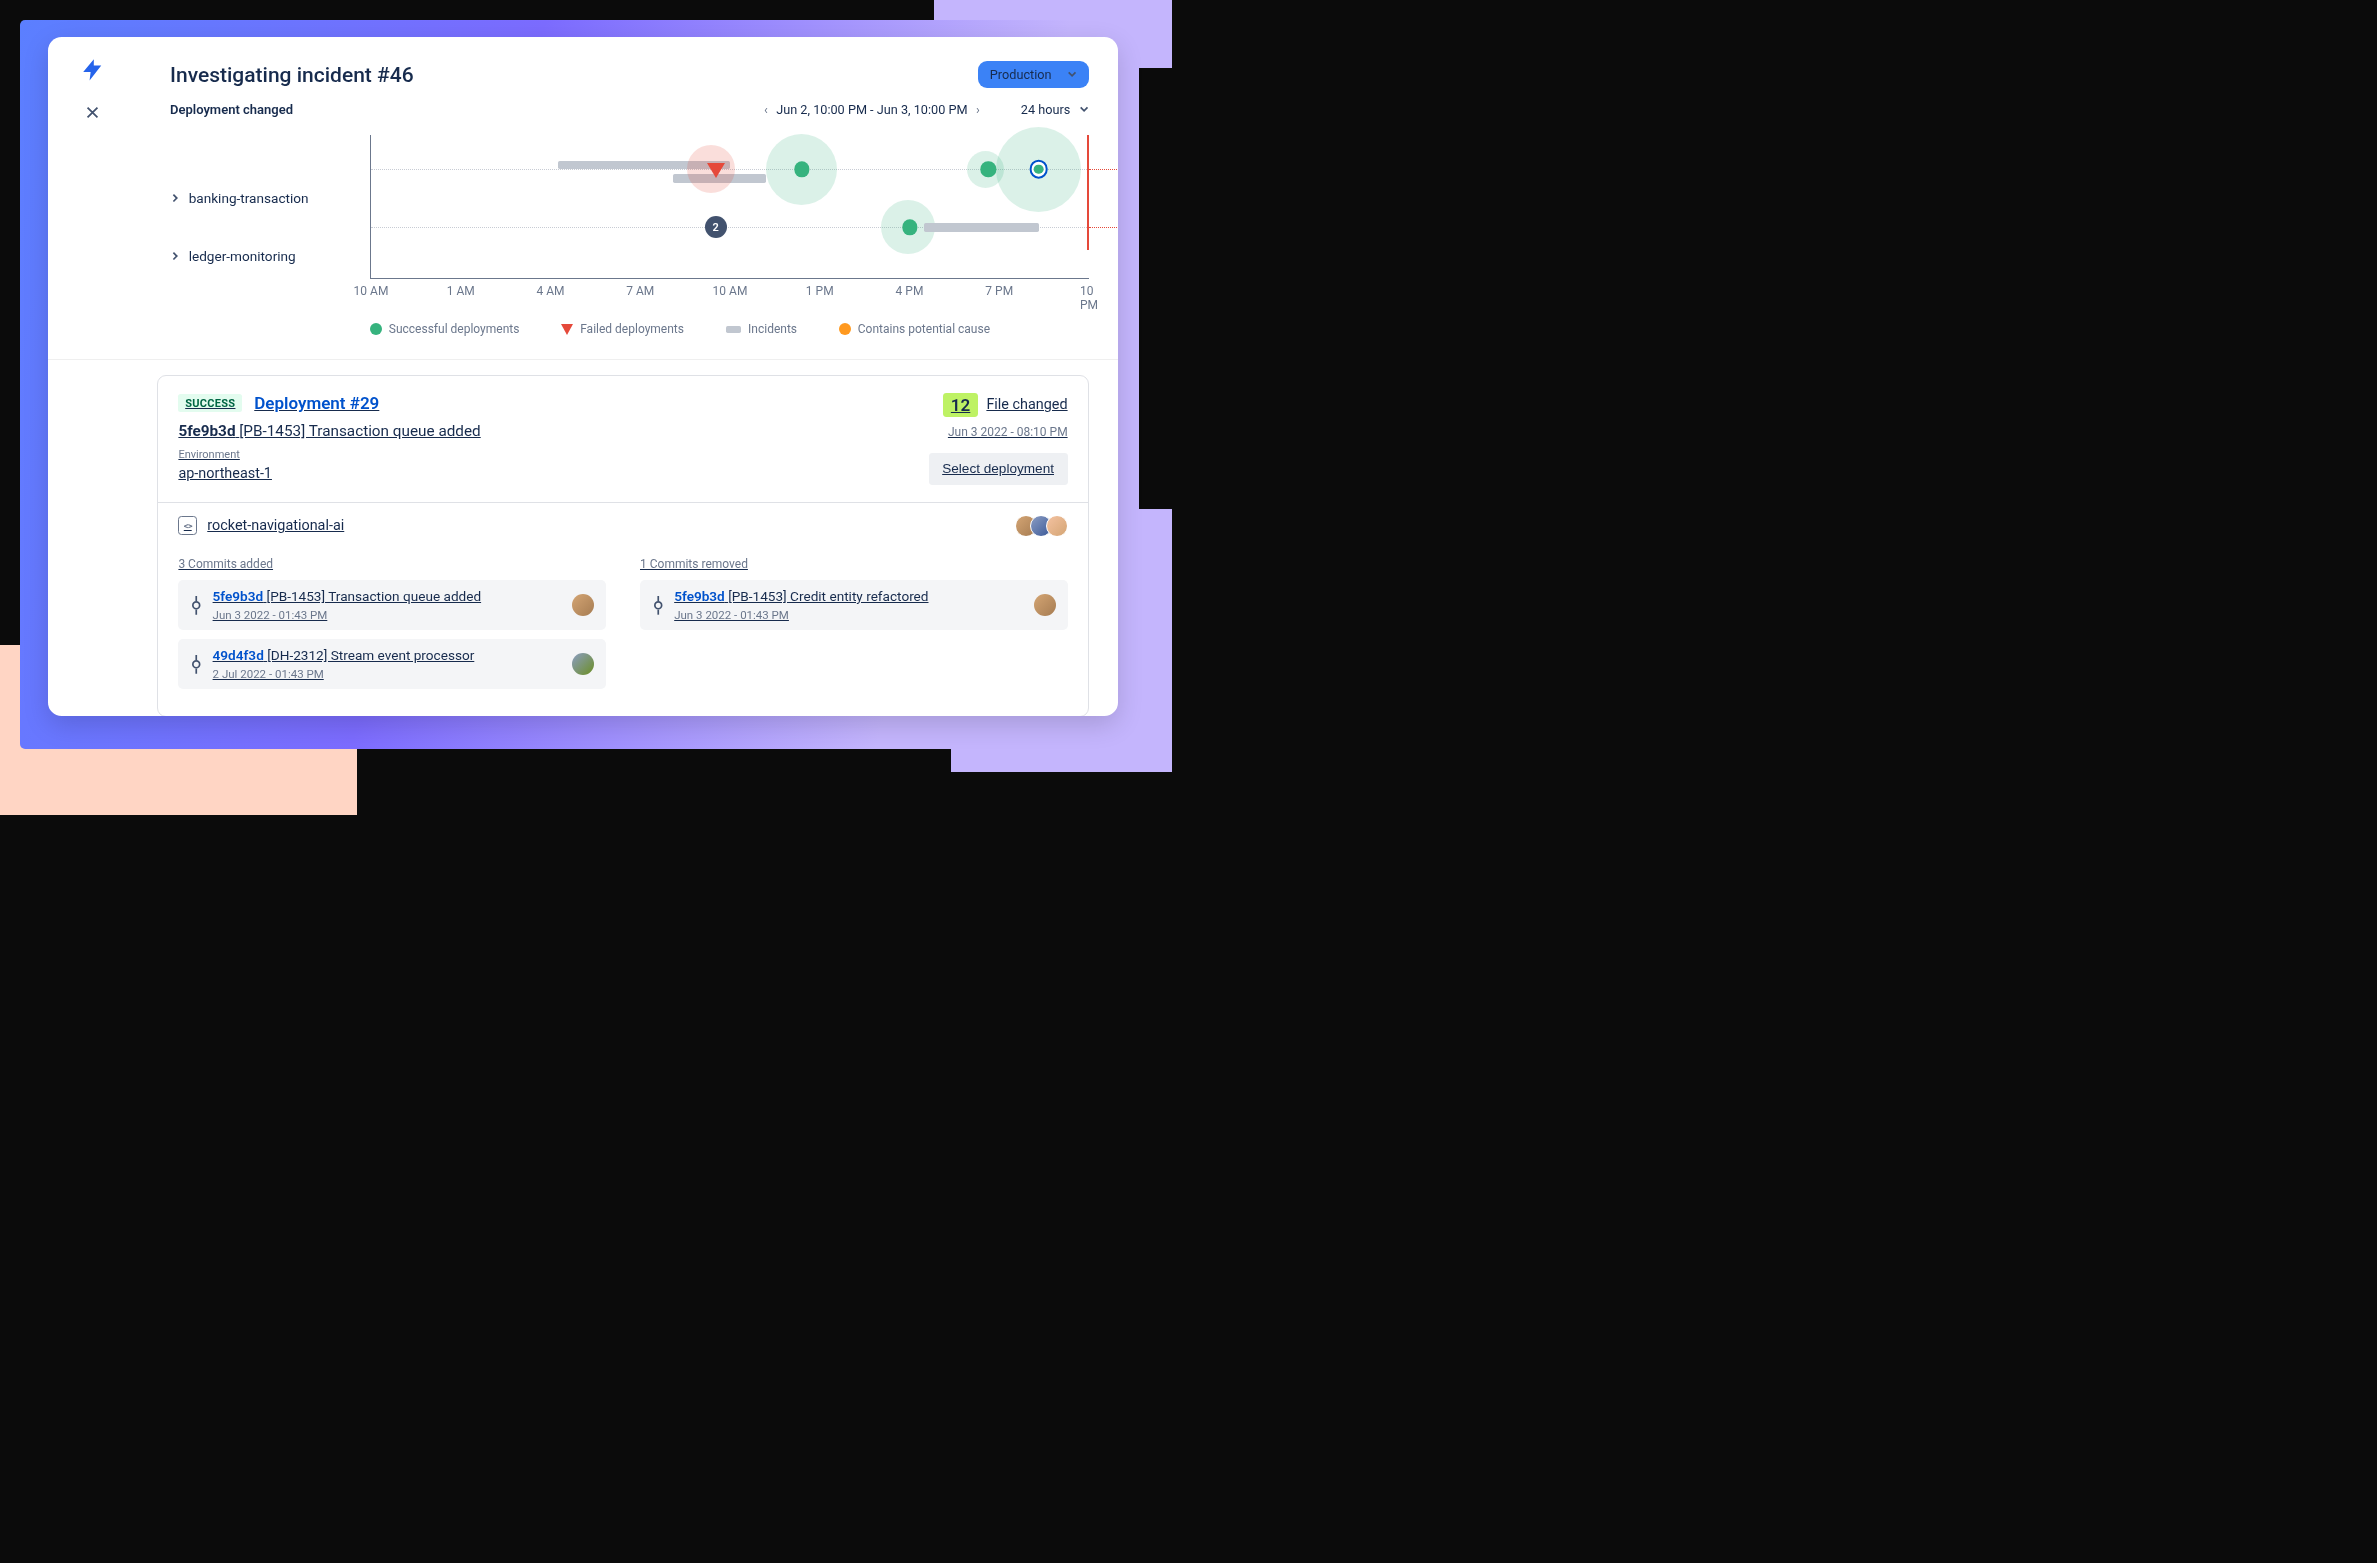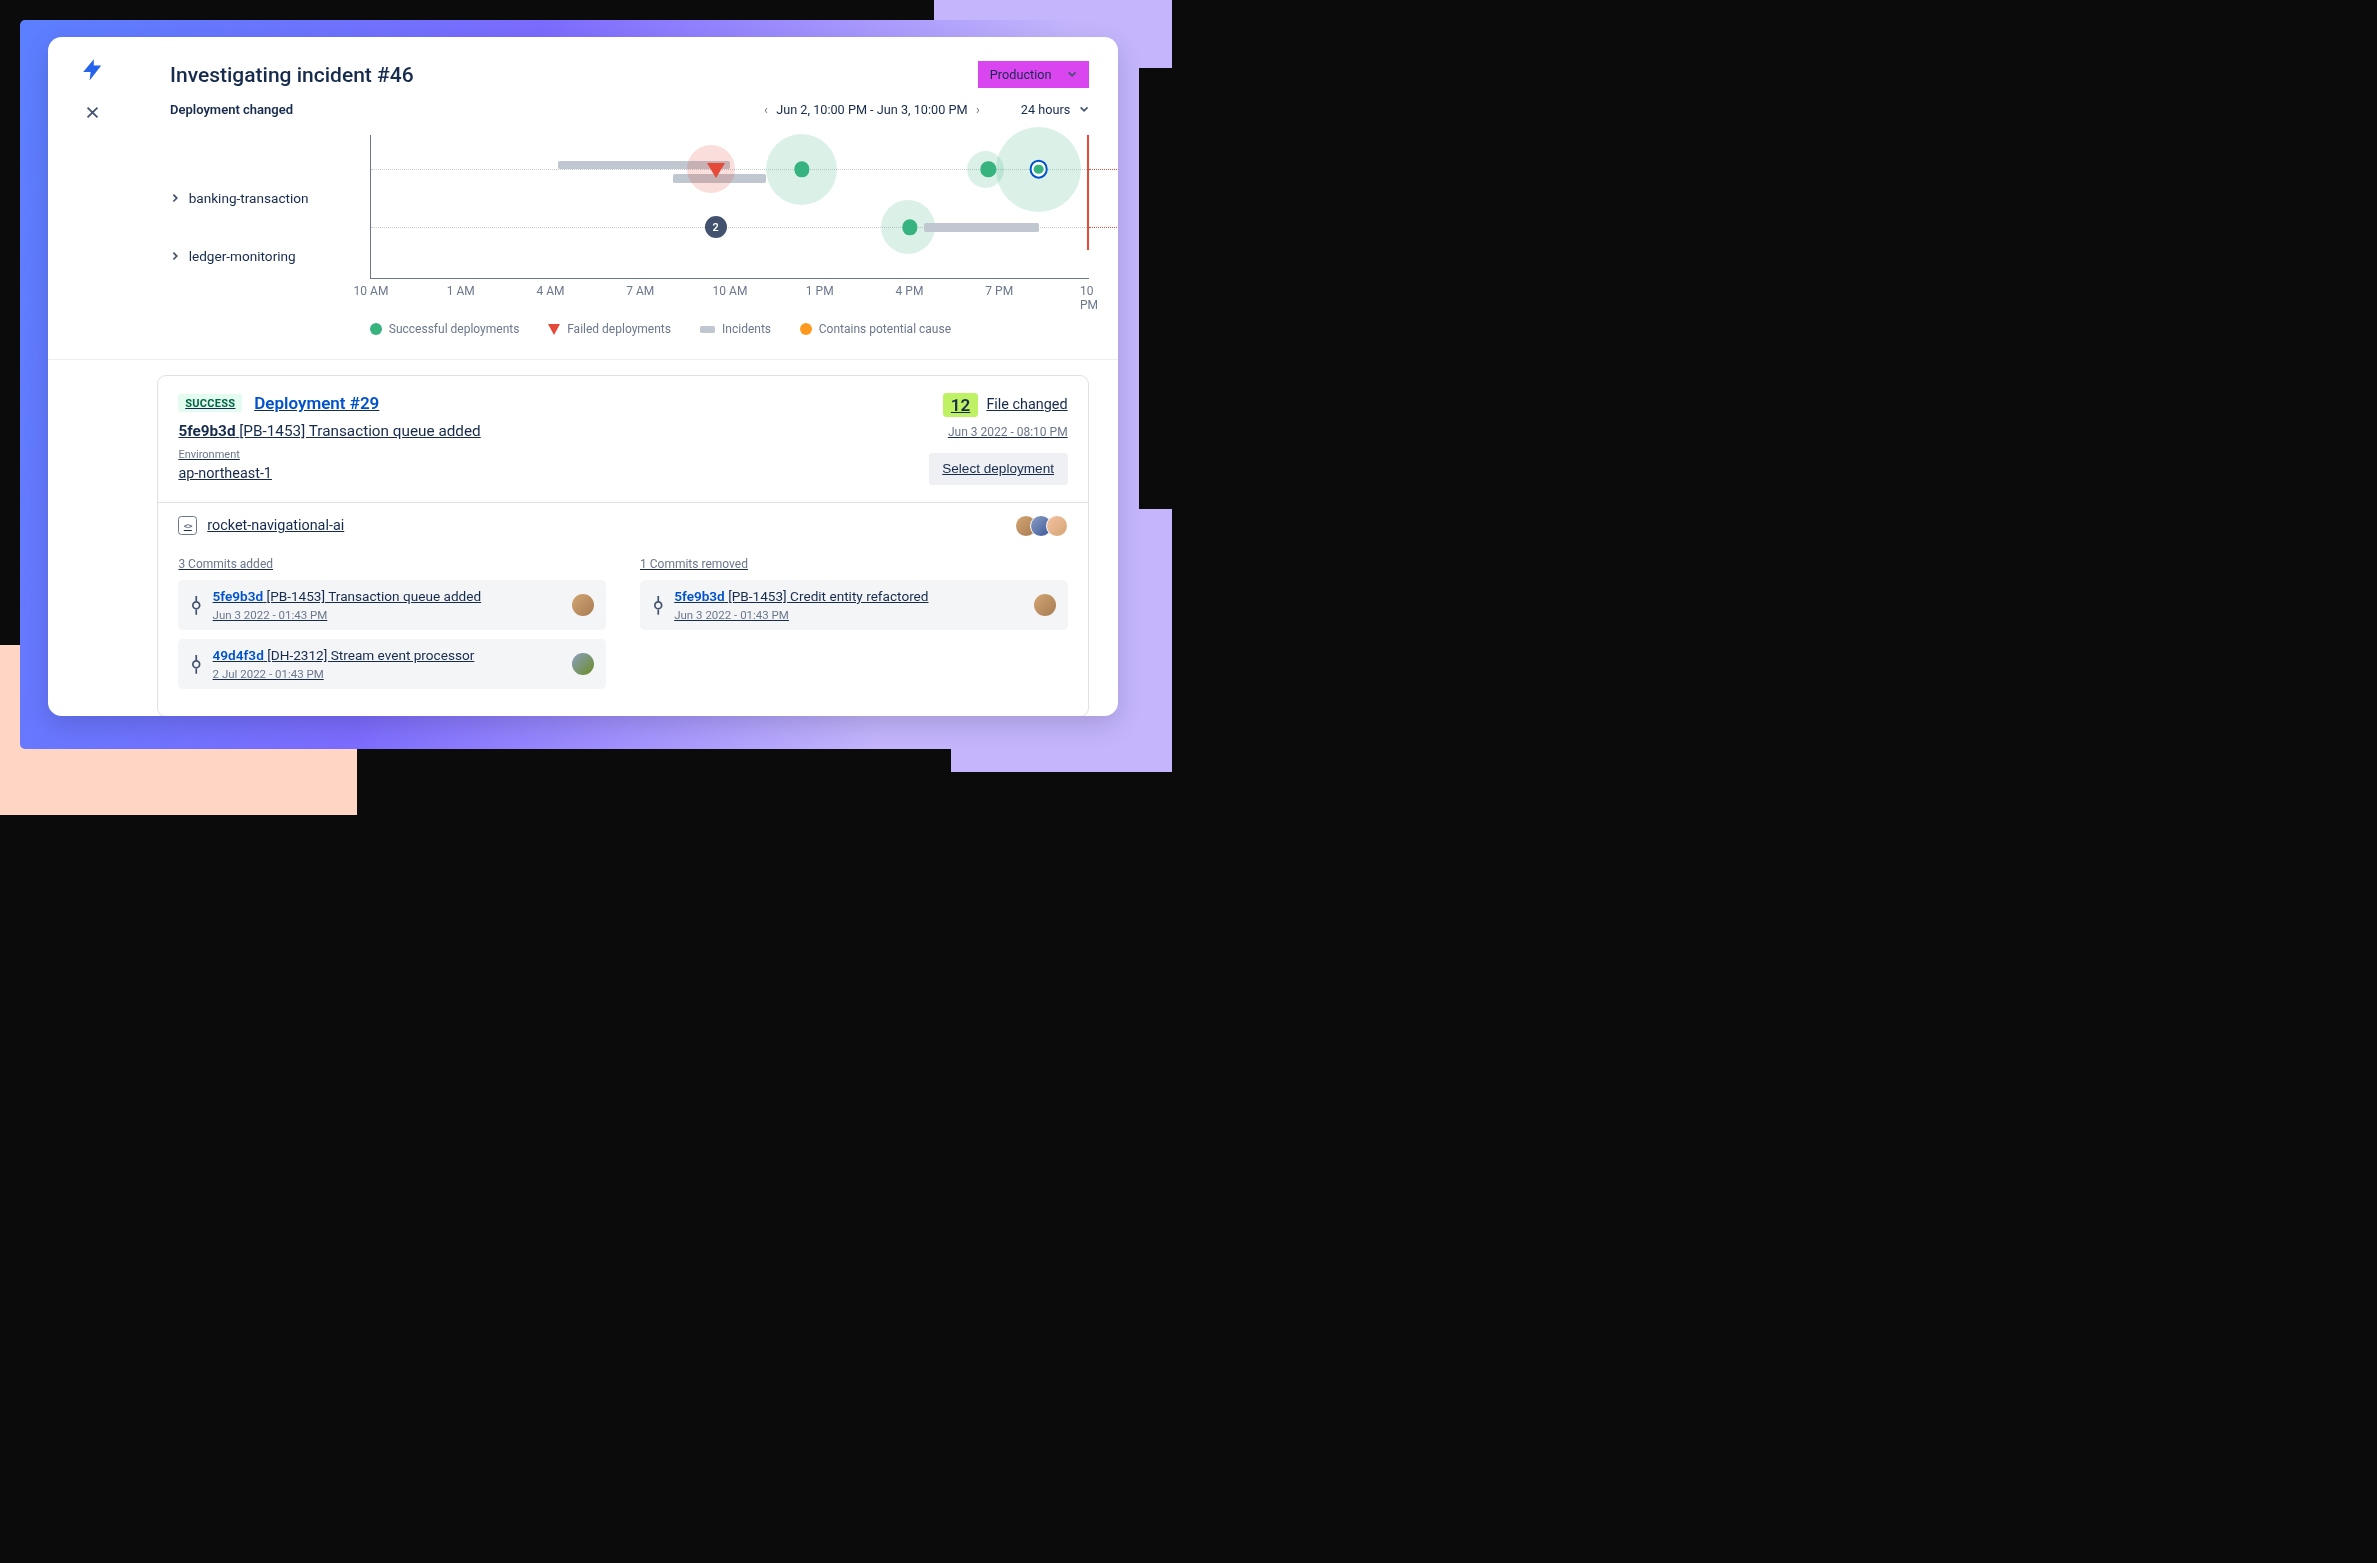--- a/index.html
+++ b/index.html
@@ -42,21 +42,21 @@
   }
   .icons-col .ic { display:flex; align-items:center; justify-content:center; width:31px; height:31px; margin-bottom:12px; }
   .bolt svg { width:25.5px; height:25.5px; }
   .close svg { width:17px; height:17px; stroke:#42526E; }
 
   .head-area { margin-left:93px; }
   .title-row { display:flex; align-items:center; }
   .title { font-size:21px; font-weight:500; color:#172B4D; flex:1; }
   .env-select {
     display:flex; align-items:center; gap:15.3px;
-    background:#d946ef; border-radius:0;
+    background:#3b82f6; border-radius:9px;
     padding:6px 12px; font-size:12.7px; color:#172B4D;
     cursor:pointer;
   }
   .chev { width:10.2px; height:10.2px; }
 
   .sub-row { display:flex; align-items:center; margin-top:13.6px; }
   .sub-title { font-size:13px; font-weight:600; color:#172B4D; flex:1; }
   .date-range { font-size:12.7px; color:#172B4D; display:flex; align-items:center; gap:8.5px; }
   .date-range .nav { color:#6B778C; cursor:pointer;}
   .hours { margin-left:41px; font-size:12.7px; display:flex; align-items:center; gap:8.5px; cursor:pointer;text-align:center;}
@@ -80,21 +80,21 @@
   .halo.red { background:rgba(229,73,58,.18); }
   .dot    { position:absolute; width:15.3px; height:15.3px; border-radius:50%; background:#36B37E; transform:translate(-50%,-50%); }
   .dot.ring { background:#fff; border:2.5px solid #0052CC; }
   .dot.ring::after{content:"";position:absolute;inset:2.5px;border-radius:50%;background:#36B37E;}
   .fail-tri { position:absolute; width:0;height:0; border-left:9.3px solid transparent; border-right:9.3px solid transparent; border-top:15.3px solid #E5493A; transform:translate(-50%,-40%);}
   .count-badge { position:absolute; width:22px;height:22px; border-radius:50%; background:#42526E; color:#fff; font-size:11px; font-weight:600; display:flex;align-items:center;justify-content:center; transform:translate(-50%,-50%);}
 
   .xaxis { position:absolute; left:0; right:0; top:149px; display:flex; font-size:12px; color:#6B778C; }
   .xaxis span{ position:absolute; transform:translateX(-50%); }
 
-  .legend { margin-left:200px; margin-top:37px; display:flex; gap:29px; font-size:12px; color:#6B778C; align-items:center;}
+  .legend { margin-left:200px; margin-top:37px; display:flex; gap:42px; font-size:12px; color:#6B778C; align-items:center;}
   .legend .lg{display:flex;align-items:center;gap:6.8px;}
   .lg-dot{width:12px;height:12px;border-radius:50%;}
   .lg-tri{width:0;height:0;border-left:6.8px solid transparent;border-right:6.8px solid transparent;border-top:11px solid #E5493A;}
   .lg-bar{width:15.3px;height:6.8px;background:#C1C7D0;border-radius:1.7px;}
 
   
   .bottom { padding:15.3px 29px 17px 29px; margin-left:80px; margin-right:0; }
   .card {
     border:0.8px solid #DFE1E6; border-radius:9px;text-decoration:underline;
   }

